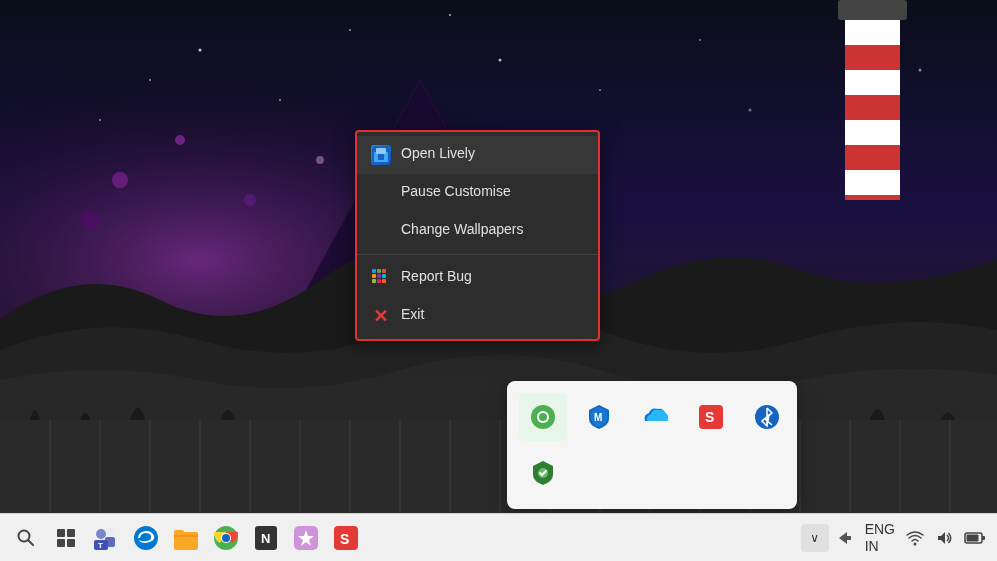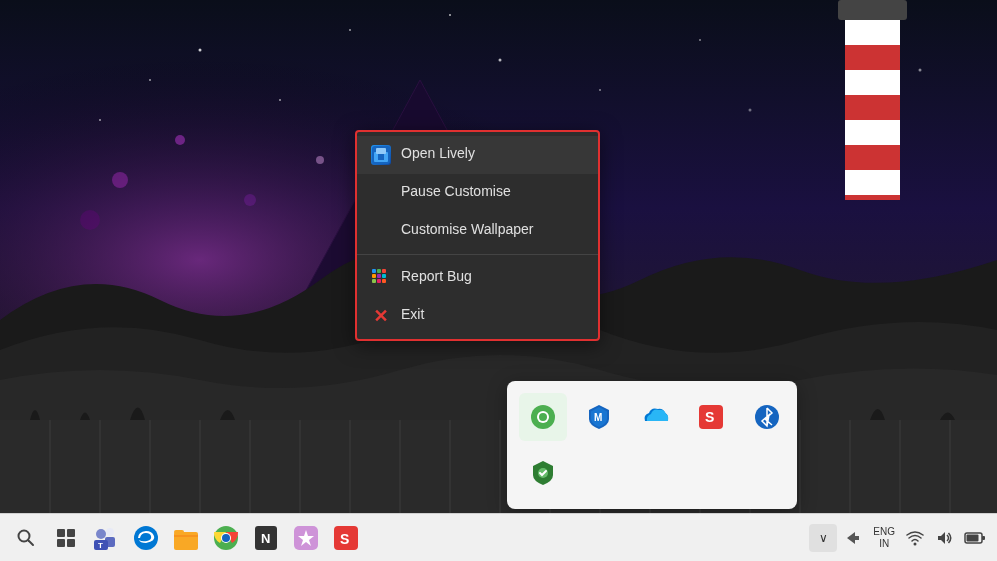--- a/index.html
+++ b/index.html
@@ -82,22 +82,21 @@
       align-items: center;
       justify-content: center;
       cursor: pointer;
       font-size: 16px;
       color: #444;
     }
 
     .taskbar-lang {
       display: flex;
       flex-direction: column;
-      align-items: center;
-      font-size: 10px;
+      font-size: 14px;
       color: #333;
       line-height: 1.2;
       padding: 0 4px;
     }
 
     
     .tray-popup {
       position: absolute;
       bottom: 52px;
       right: 200px;
@@ -285,25 +284,25 @@
     </div>
     <span>Open Lively</span>
   </div>
 
 
   <div class="context-menu-item">
     <div class="menu-icon"></div>
     <span>Pause Customise</span>
   </div>
 
-
   <div class="context-menu-item">
     <div class="menu-icon"></div>
-    <span>Customise Wallpaper</span>
-  </div>
+    <span>Change Wallpapers</span>
+  </div>
+
 
   <div class="menu-divider"></div>
 
   <div class="context-menu-item">
     <div class="menu-icon bug-icon">
       <svg width="18" height="18" viewBox="0 0 18 18">
         <rect width="4" height="4" x="0" y="0" fill="#2196f3" rx="1"></rect>
         <rect width="4" height="4" x="5" y="0" fill="#4caf50" rx="1"></rect>
         <rect width="4" height="4" x="10" y="0" fill="#f44336" rx="1"></rect>
         <rect width="4" height="4" x="0" y="5" fill="#ff9800" rx="1"></rect>

